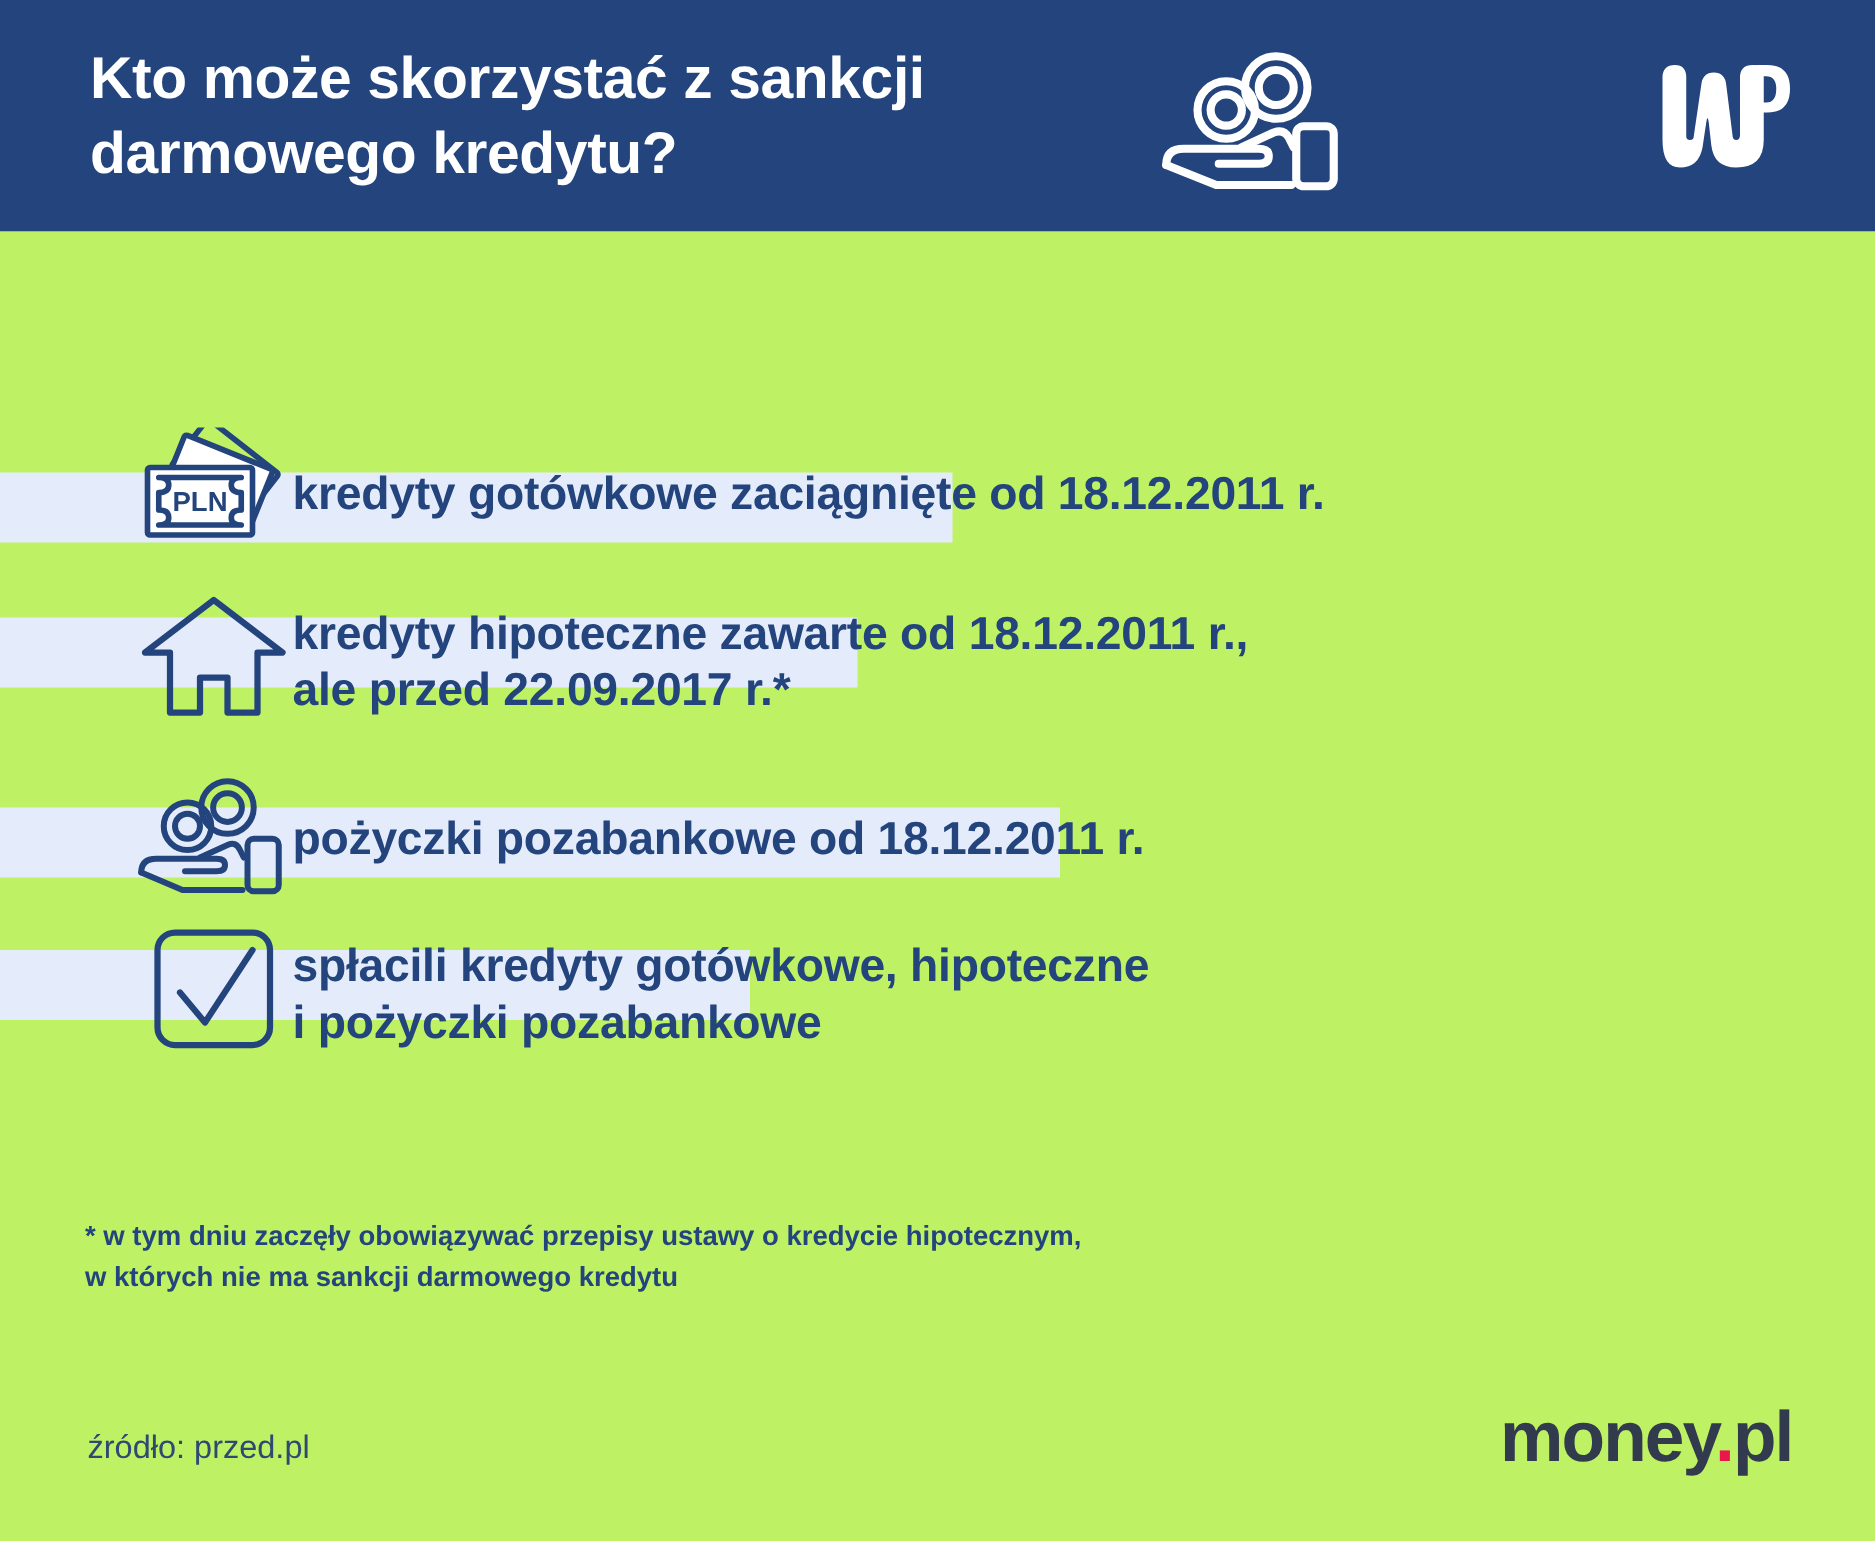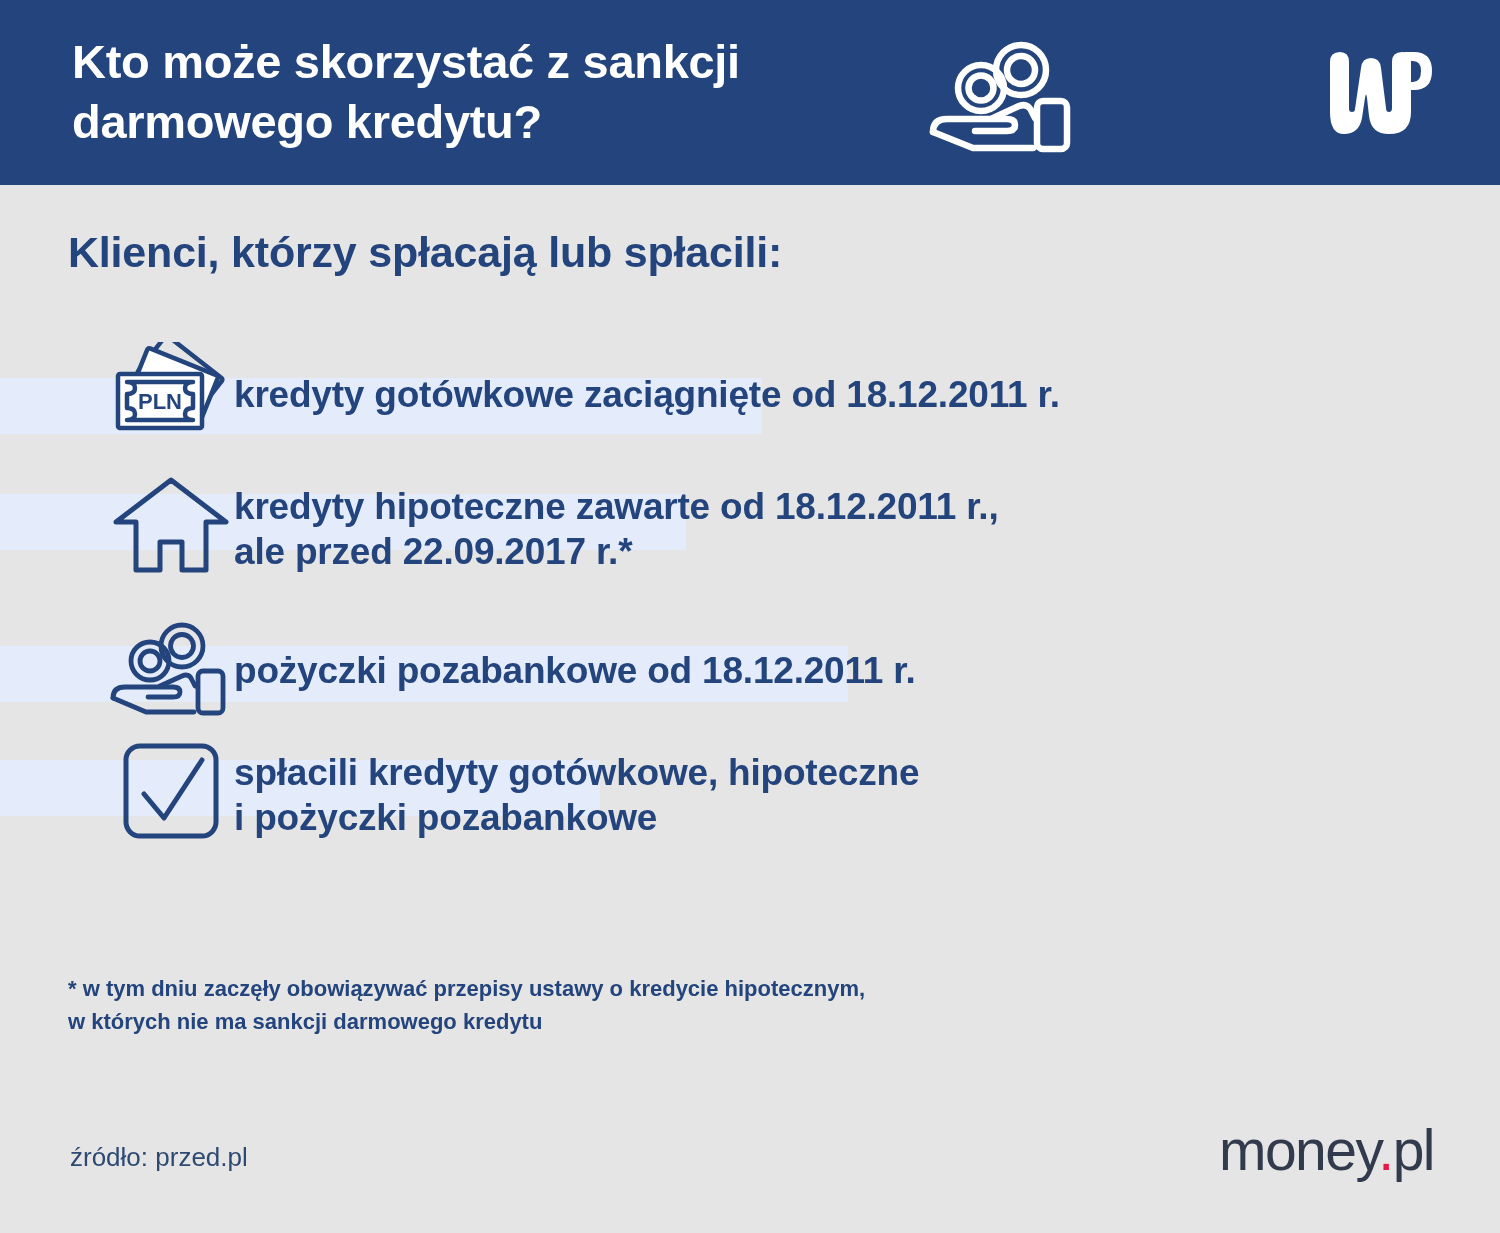--- a/index.html
+++ b/index.html
@@ -7,21 +7,21 @@
     width: 1500px;
     height: 1233px;
     background: #ffffff;
     font-family: "Liberation Sans", sans-serif;
     overflow: hidden;
   }
   .infographic {
     position: relative;
     width: 1500px;
     height: 1233px;
-    background: #e5e5e5;
+    background: #bef264;
   }
 
   
   .header {
     position: absolute;
     left: 0; top: 0;
     width: 1500px;
     height: 185px;
     background: #23447c;
     display: flex;
@@ -133,21 +133,21 @@
     top: 1142px;
     color: #2e4a72;
     font-size: 26px;
     font-weight: normal;
   }
   .money-logo {
     position: absolute;
     right: 66px;
     top: 1122px;
     font-size: 57px;
-    font-weight: normal;
+    font-weight: bold;
     color: #323b4d;
     letter-spacing: -1.5px;
     line-height: 1;
   }
   .money-logo .dot { color: #e8174c; }
 
   svg { display: block; }
 </style>
 </head>
 <body>
@@ -174,21 +174,20 @@
     </div>
 
     <div class="wp-logo">
       <svg viewBox="0 0 120 96" width="120" height="96">
         <path d="M12 16 Q12 6 22 6 Q31 6 31 16 L31 63 Q31 66 34 66 Q37 66 37 63 L43 22 Q44 12 53 12 Q62 12 63 22 L68 62 Q68 66 71 66 Q74 66 74 62 L74 16 Q74 6 84 6 Q93 6 93 16 L93 66 Q93 88 71 88 Q53 88 51 70 L49 52 Q48 45 47 52 L44 72 Q41 88 26 88 Q12 88 12 66 Z" fill="#ffffff"></path>
         <path d="M80 12 Q80 6 88 6 L96 6 Q114 6 114 25 Q114 44 96 44 L92 44 Q88 44 88 40 Q88 36 92 36 L95 36 Q103 36 103 25 Q103 15 95 15 L92 15 Q88 15 88 20 L88 34 Q88 40 84 40 Q80 40 80 34 Z" fill="#ffffff"></path>
       </svg>
     </div>
   </div>
 
-  <div class="subtitle">Klienci, którzy spłacają lub spłacili:</div>
 
   <div class="band band-1"></div>
   <div class="band band-2"></div>
   <div class="band band-3"></div>
   <div class="band band-4"></div>
 
   <div class="row row-1">
     <div class="row-icon">
       <svg viewBox="0 0 126 110" width="126" height="110">
         <g fill="none" stroke="#23447c" stroke-width="4.5" stroke-linejoin="round" stroke-linecap="round">

